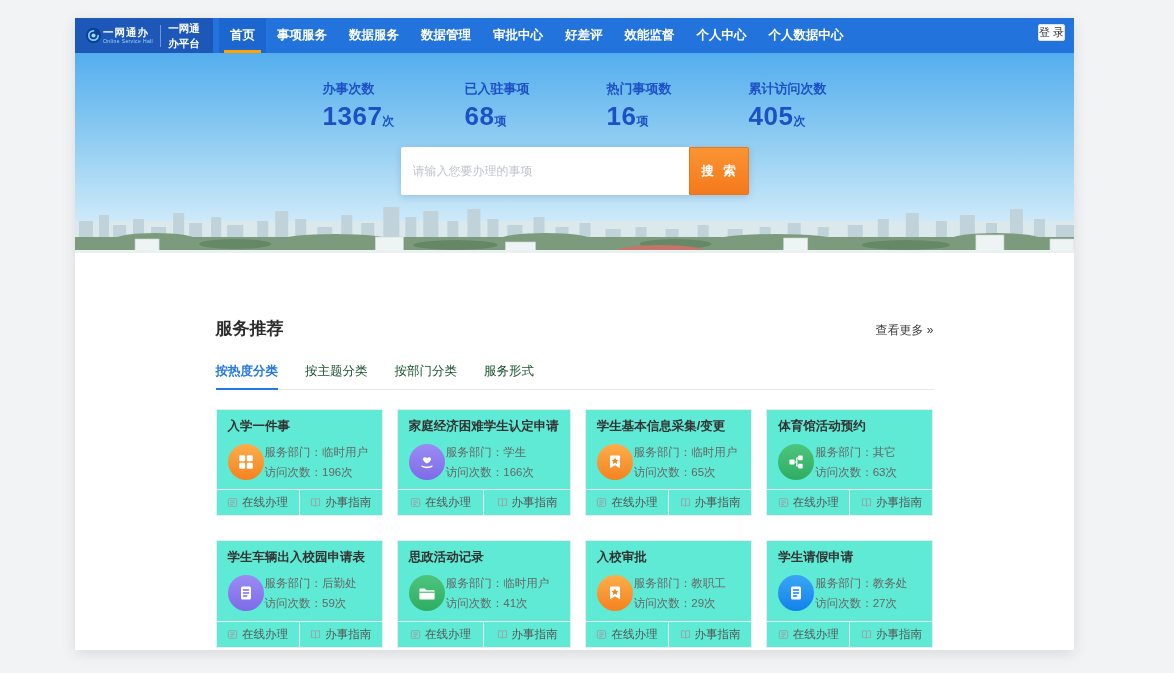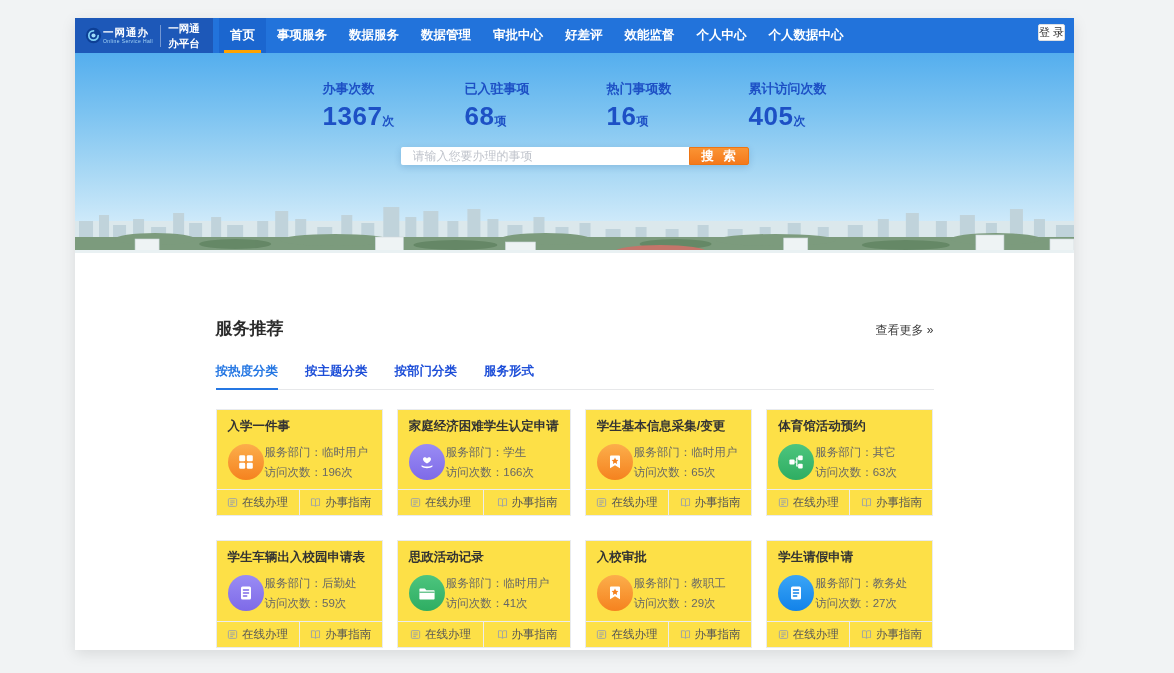--- a/index.html
+++ b/index.html
@@ -28,42 +28,42 @@
 
   
   .hero { position:relative; height:200px; overflow:hidden;
           background:linear-gradient(180deg,#54aeee 0%,#7cc3f1 30%,#a6d7f4 58%,#cfeafa 85%,#e2f2fb 100%); }
   .stats { position:relative; z-index:2; display:flex; justify-content:center; gap:64px; padding-top:27px; }
   .stat { min-width:78px; }
   .stat-label { font-size:13px; font-weight:bold; color:#1d50c5; }
   .stat-line { margin-top:3px; color:#1d50c5; }
   .stat-value { font-size:26px; font-weight:bold; letter-spacing:.5px; }
   .stat-unit { font-size:12px; font-weight:bold; }
-  .search-row { position:relative; z-index:2; width:348px; height:18px; margin:15px auto 0; display:flex;
+  .search-row { position:relative; z-index:2; width:348px; height:48px; margin:15px auto 0; display:flex;
                 border-radius:2px; box-shadow:0 2px 7px rgba(25,80,140,.20);justify-content:flex-end; }
   .search-input { flex:1; border:none; outline:none; padding:0 12px; font-size:12px; color:#333;
                   border-radius:2px 0 0 2px; font-family:inherit; }
   .search-input::placeholder { color:#c0c4cc; }
   .search-btn { width:60px; border:1px solid #ee7513; border-radius:0 2px 2px 0; cursor:pointer;
                 background:linear-gradient(180deg,#fb9433,#f4791c); color:#fff; font-size:12.5px; font-weight:bold;
                 letter-spacing:3px; padding-left:3px; font-family:inherit; }
   .skyline { position:absolute; left:0; bottom:0; width:100%; height:64px; z-index:1; }
 
   
   .content { width:718px; margin:0 auto; padding-top:64px; }
   .section-head { display:flex; justify-content:space-between; align-items:baseline; }
   .section-title { font-size:17px; font-weight:bold; color:#2b2b2b; }
   .view-more { font-size:12px; color:#3c3c3c; cursor:pointer; }
   .tabs { display:flex; gap:27px; margin-top:23px; border-bottom:1px solid #e7e8ea; }
-  .tab { font-size:12.5px; color:#1d4ed8; padding-bottom:9px; position:relative; cursor:pointer;font-weight:bold; }
+  .tab { font-size:12.5px; color:#14532d; padding-bottom:9px; position:relative; cursor:pointer; }
   .tab.active { color:#2577e3; font-weight:bold; }
   .tab.active::after { content:""; position:absolute; left:0; right:0; bottom:-1px; height:2px; background:#2577e3; }
 
   .cards { display:grid; grid-template-columns:repeat(4,1fr); gap:24px 14px; margin-top:19px; }
-  .card { background:#fde047; border:1px solid #e9ebee; }
+  .card { background:#5eead4; border:1px solid #e9ebee; }
   .card-title { font-size:12.5px; font-weight:bold; color:#333; padding:9px 11px 0; line-height:15px;
                 white-space:nowrap; overflow:hidden; }
   .card-body { display:flex; align-items:center; gap:1px; padding:8px 11px 7px; }
   .icon-circle { width:36px; height:36px; border-radius:50%; flex:none; display:flex; align-items:center; justify-content:center; }
   .icon-circle.orange { --c:#f5821f; background:linear-gradient(180deg,#fcae4b,#f5821f); }
   .icon-circle.purple { --c:#7e6ae8; background:linear-gradient(180deg,#9a8cf4,#7e6ae8); }
   .icon-circle.green  { --c:#2ead62; background:linear-gradient(180deg,#4dc57e,#2ead62); }
   .icon-circle.blue   { --c:#1282e9; background:linear-gradient(180deg,#3aa5f6,#1282e9); }
   .card-info { font-size:11.5px; color:#666; line-height:1.75; white-space:nowrap; }
   .card-footer { display:flex; border-top:1px solid #ececee; }

